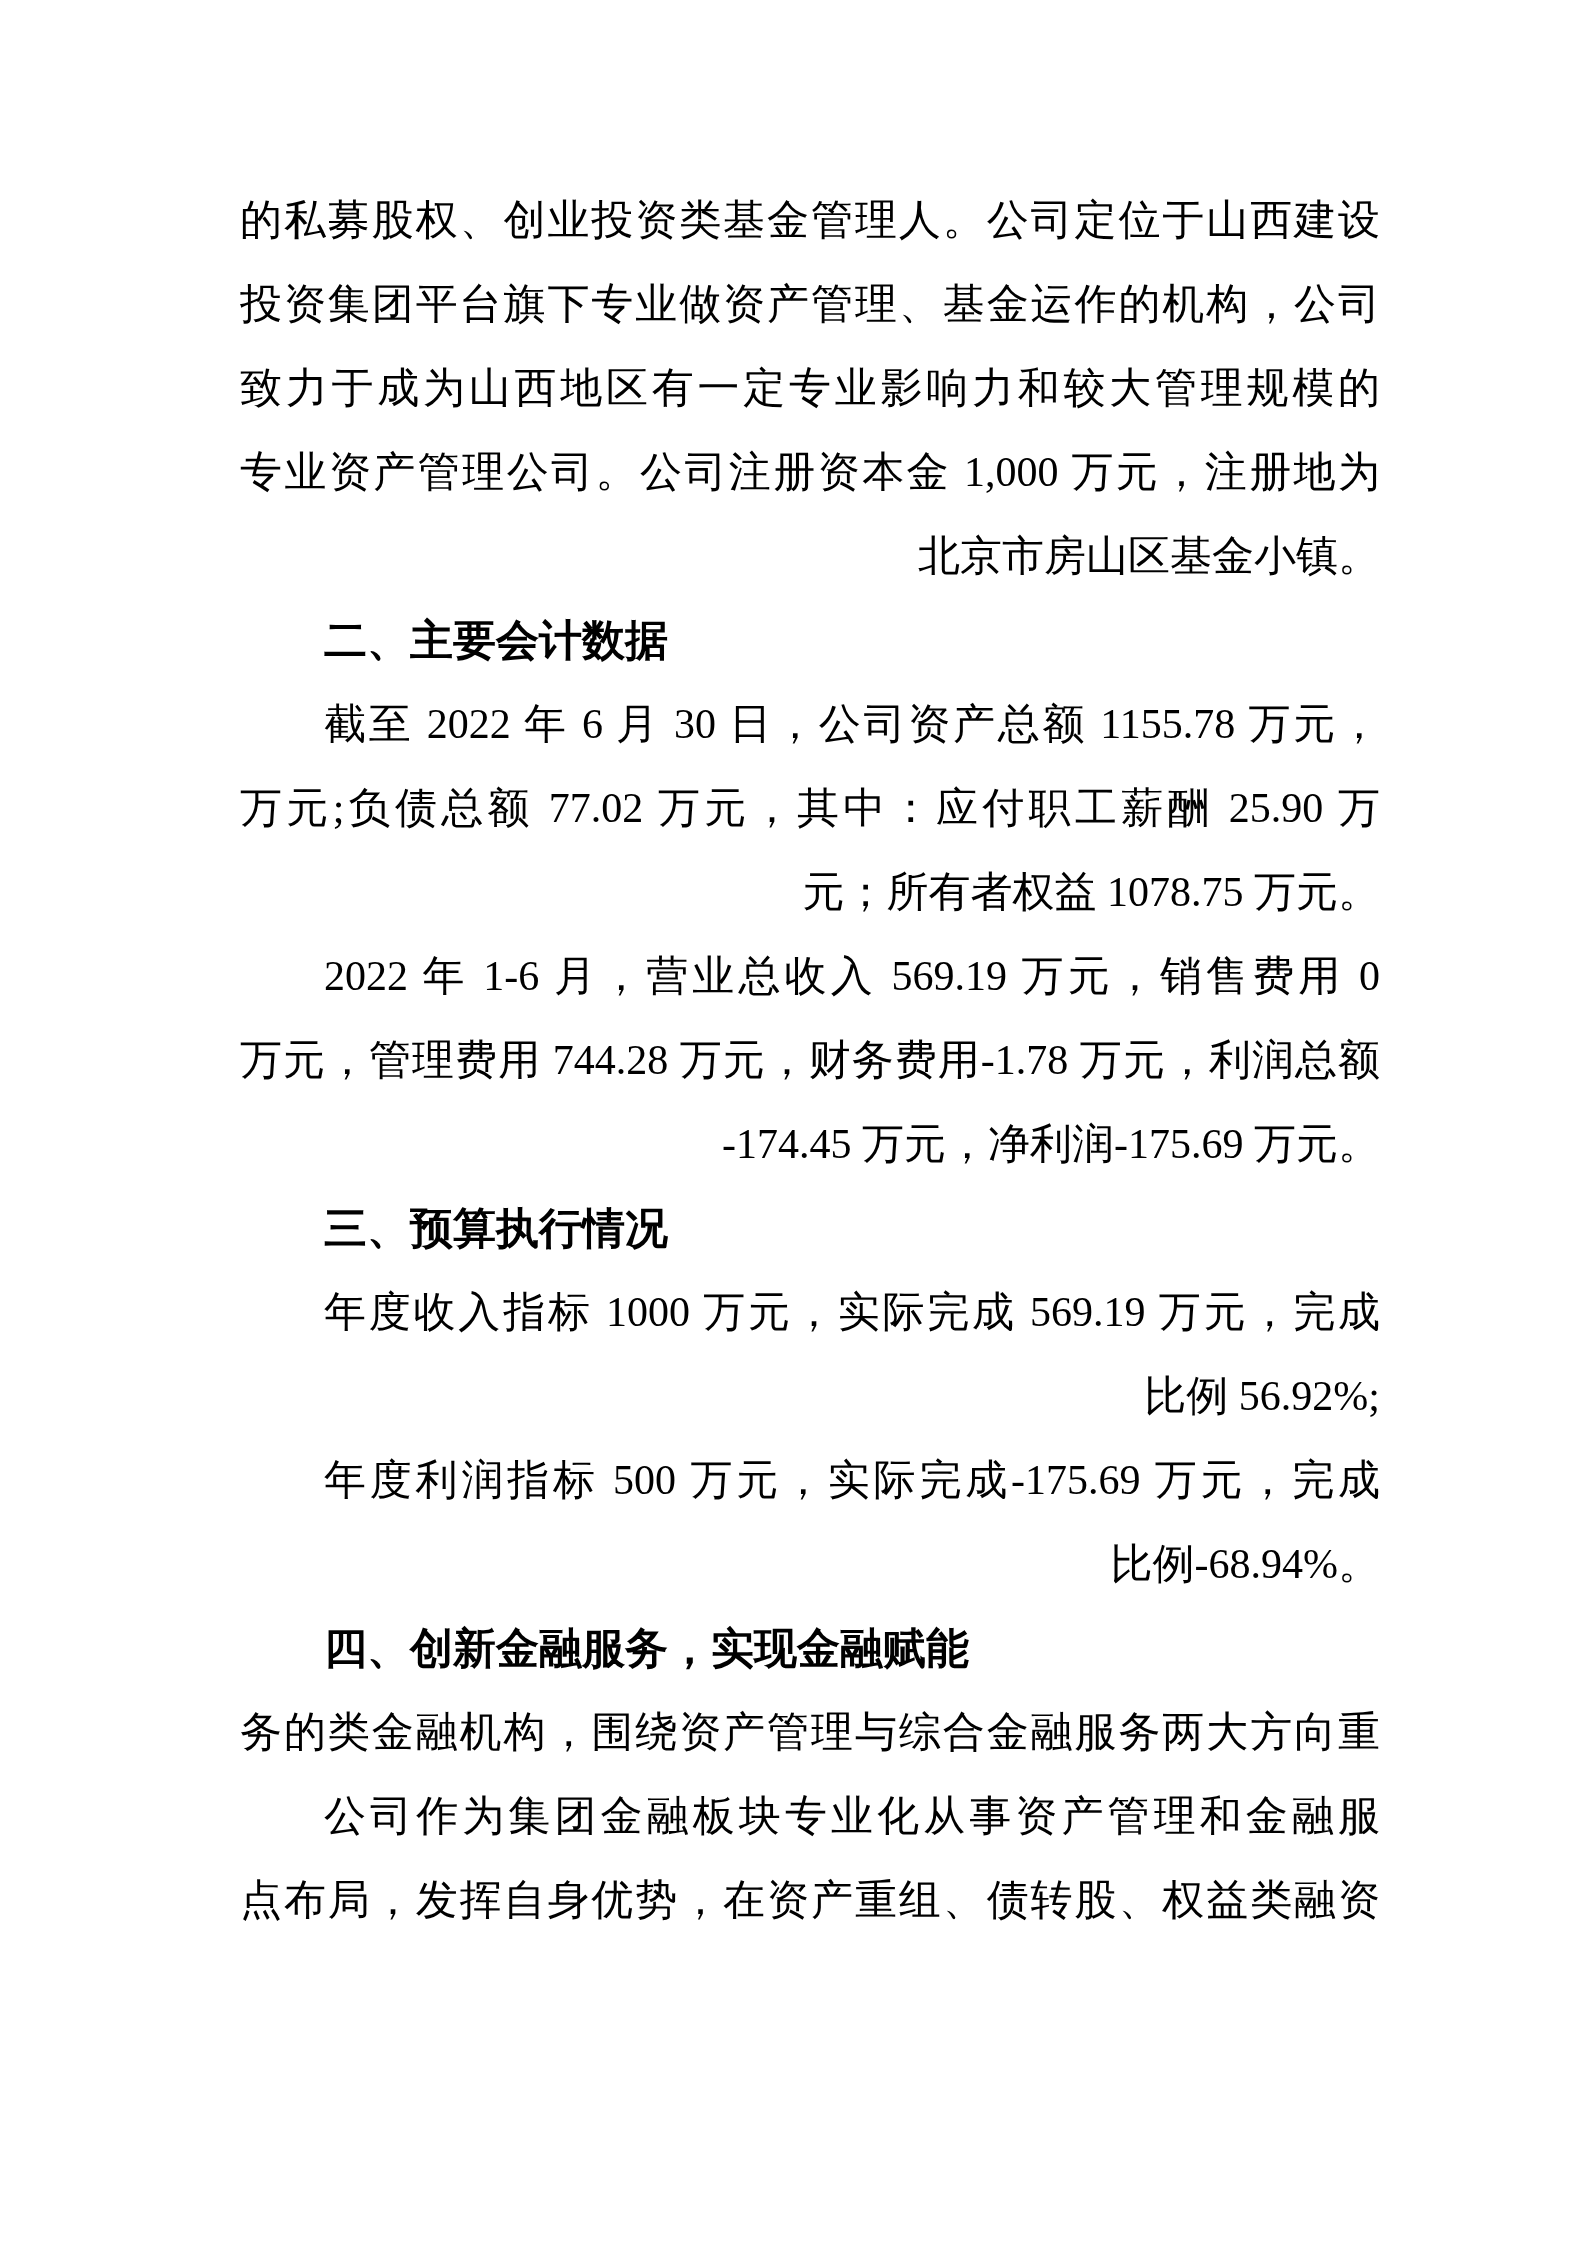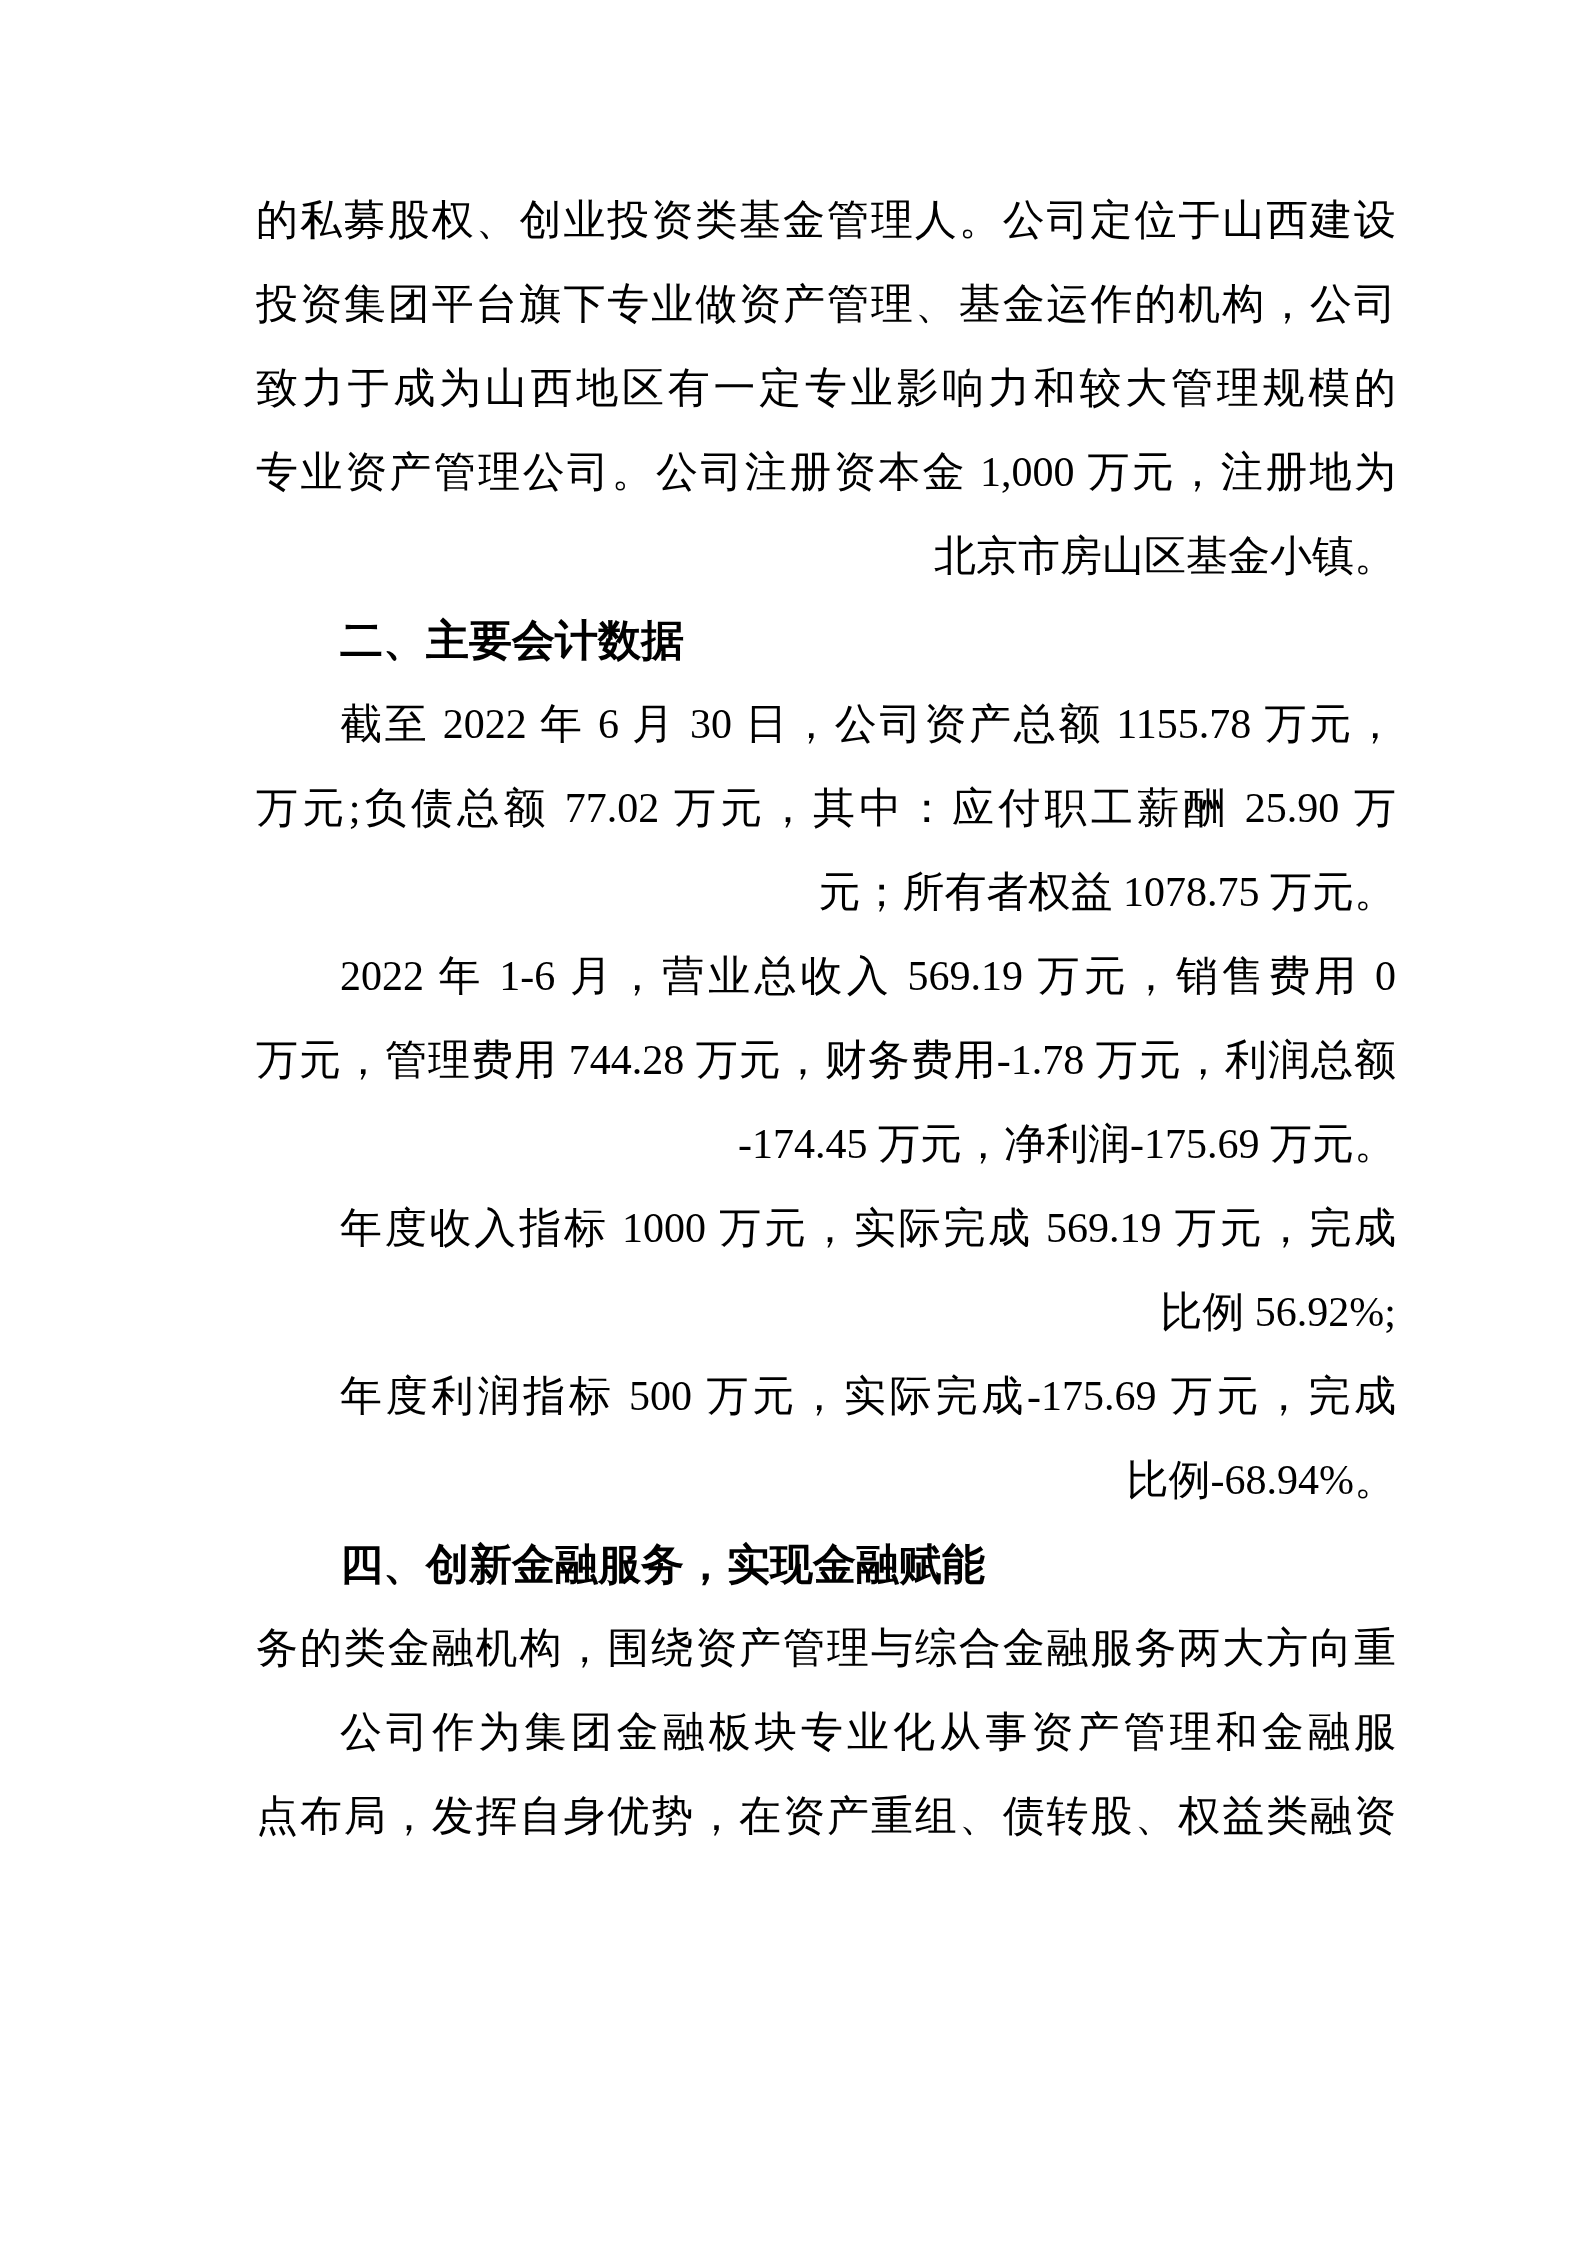--- a/index.html
+++ b/index.html
@@ -6,21 +6,21 @@
   body { background: #ffffff; }
   .page {
     position: relative;
     width: 1587px;
     height: 2245px;
     background: #ffffff;
     overflow: hidden;
   }
   .textblock {
     position: absolute;
-    left: 256px;
+    left: 240px;
     top: 178px;
     width: 1140px;
   }
   .line {
     height: 84px;
     line-height: 84px;
     font-size: 42px;
     color: #000000;
     font-family: "Liberation Serif", "DejaVu Serif", serif;
     text-align: right;
@@ -51,20 +51,21 @@
     <div class="line fill">致力于成为山西地区有一定专业影响力和较大管理规模的</div>
     <div class="line fill">专业资产管理公司。公司注册资本金 1,000 万元，注册地为</div>
     <div class="line">北京市房山区基金小镇。</div>
     <div class="line heading indent">二、主要会计数据</div>
     <div class="line fill indent">截至 2022 年 6 月 30 日，公司资产总额 1155.78 万元，</div>
     <div class="line fill">万元;负债总额 77.02 万元，其中：应付职工薪酬 25.90 万</div>
     <div class="line">元；所有者权益 1078.75 万元。</div>
     <div class="line fill indent">2022 年 1-6 月，营业总收入 569.19 万元，销售费用 0</div>
     <div class="line fill">万元，管理费用 744.28 万元，财务费用-1.78 万元，利润总额</div>
     <div class="line">-174.45 万元，净利润-175.69 万元。</div>
+    <div class="line heading indent">三、预算执行情况</div>
     <div class="line fill indent">年度收入指标 1000 万元，实际完成 569.19 万元，完成</div>
     <div class="line">比例 56.92%;</div>
     <div class="line fill indent">年度利润指标 500 万元，实际完成-175.69 万元，完成</div>
     <div class="line">比例-68.94%。</div>
     <div class="line heading indent">四、创新金融服务，实现金融赋能</div>
     <div class="line fill">务的类金融机构，围绕资产管理与综合金融服务两大方向重</div>
     <div class="line fill indent">公司作为集团金融板块专业化从事资产管理和金融服</div>
     <div class="line fill">点布局，发挥自身优势，在资产重组、债转股、权益类融资</div>
   </div>
 </div>

